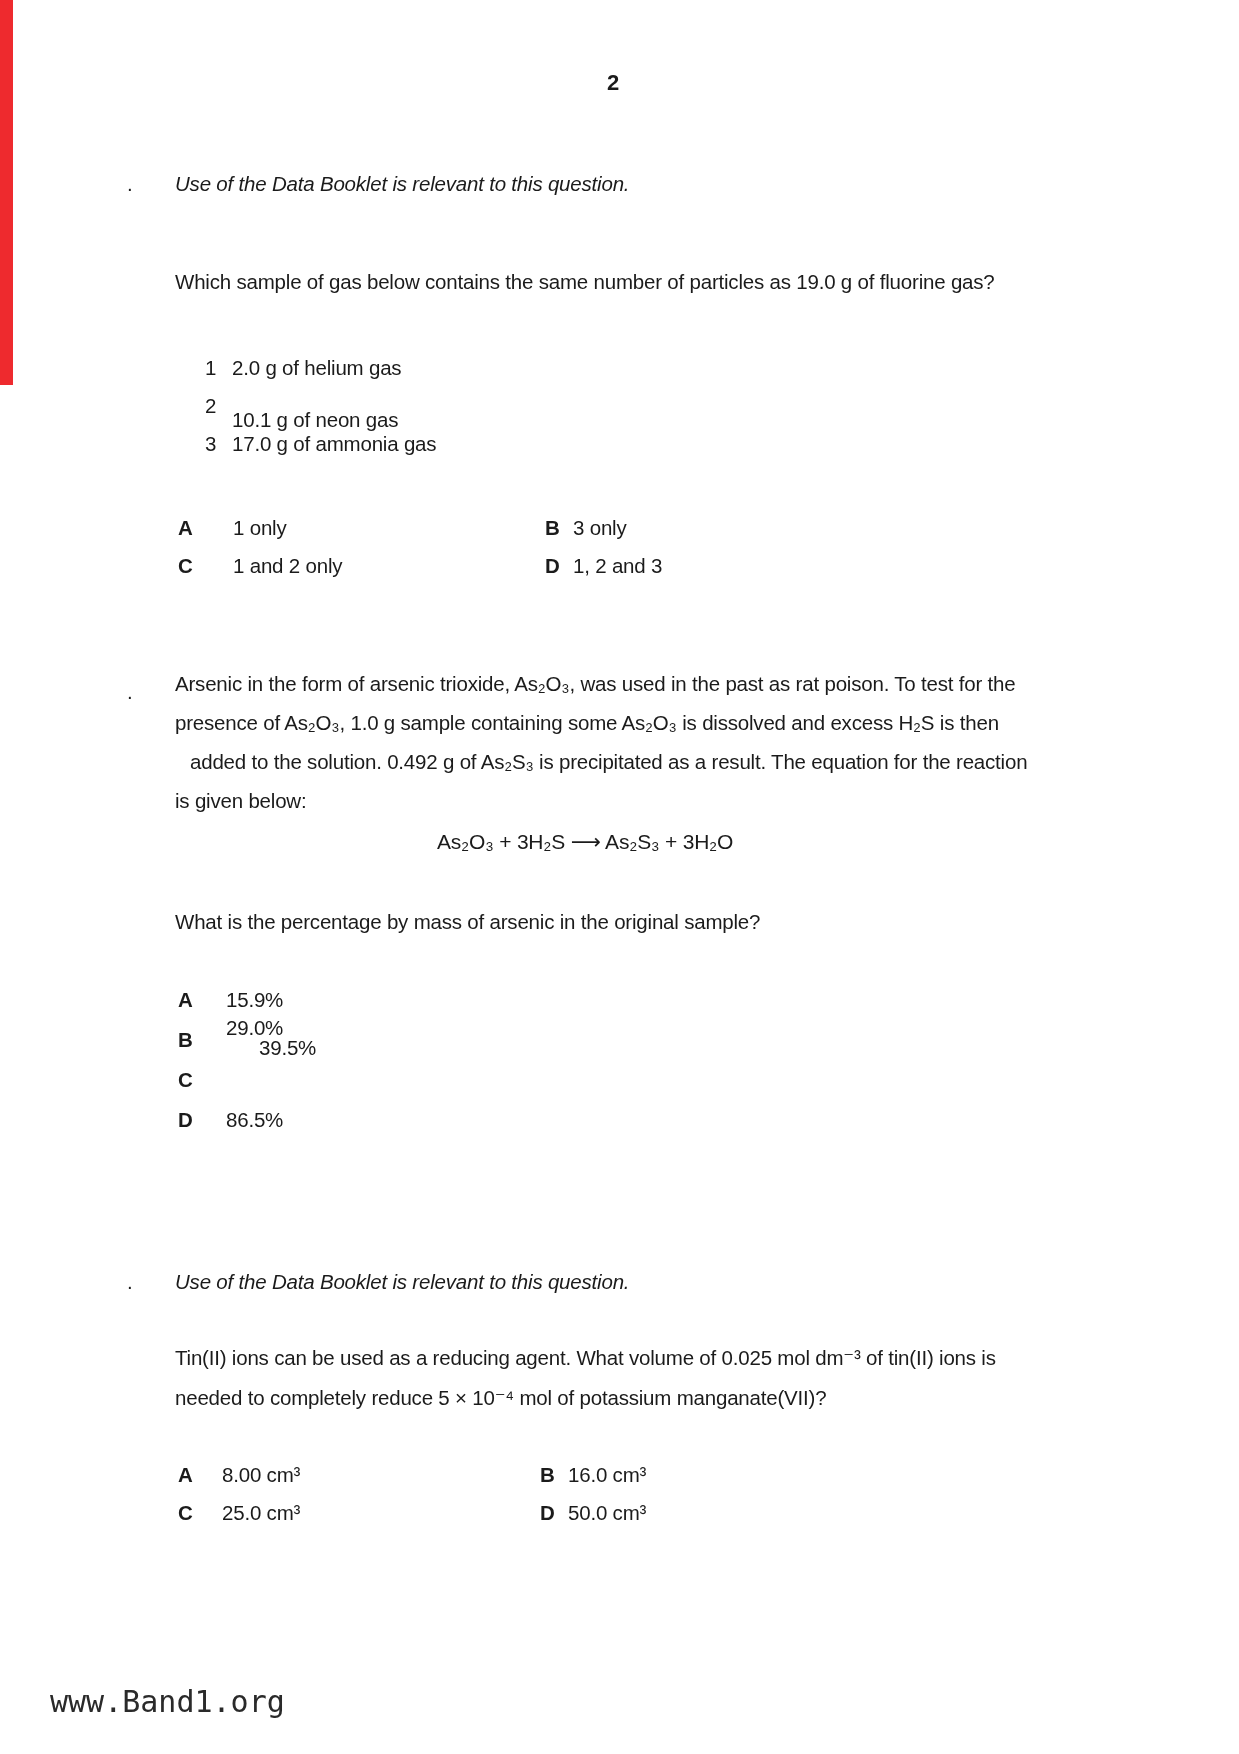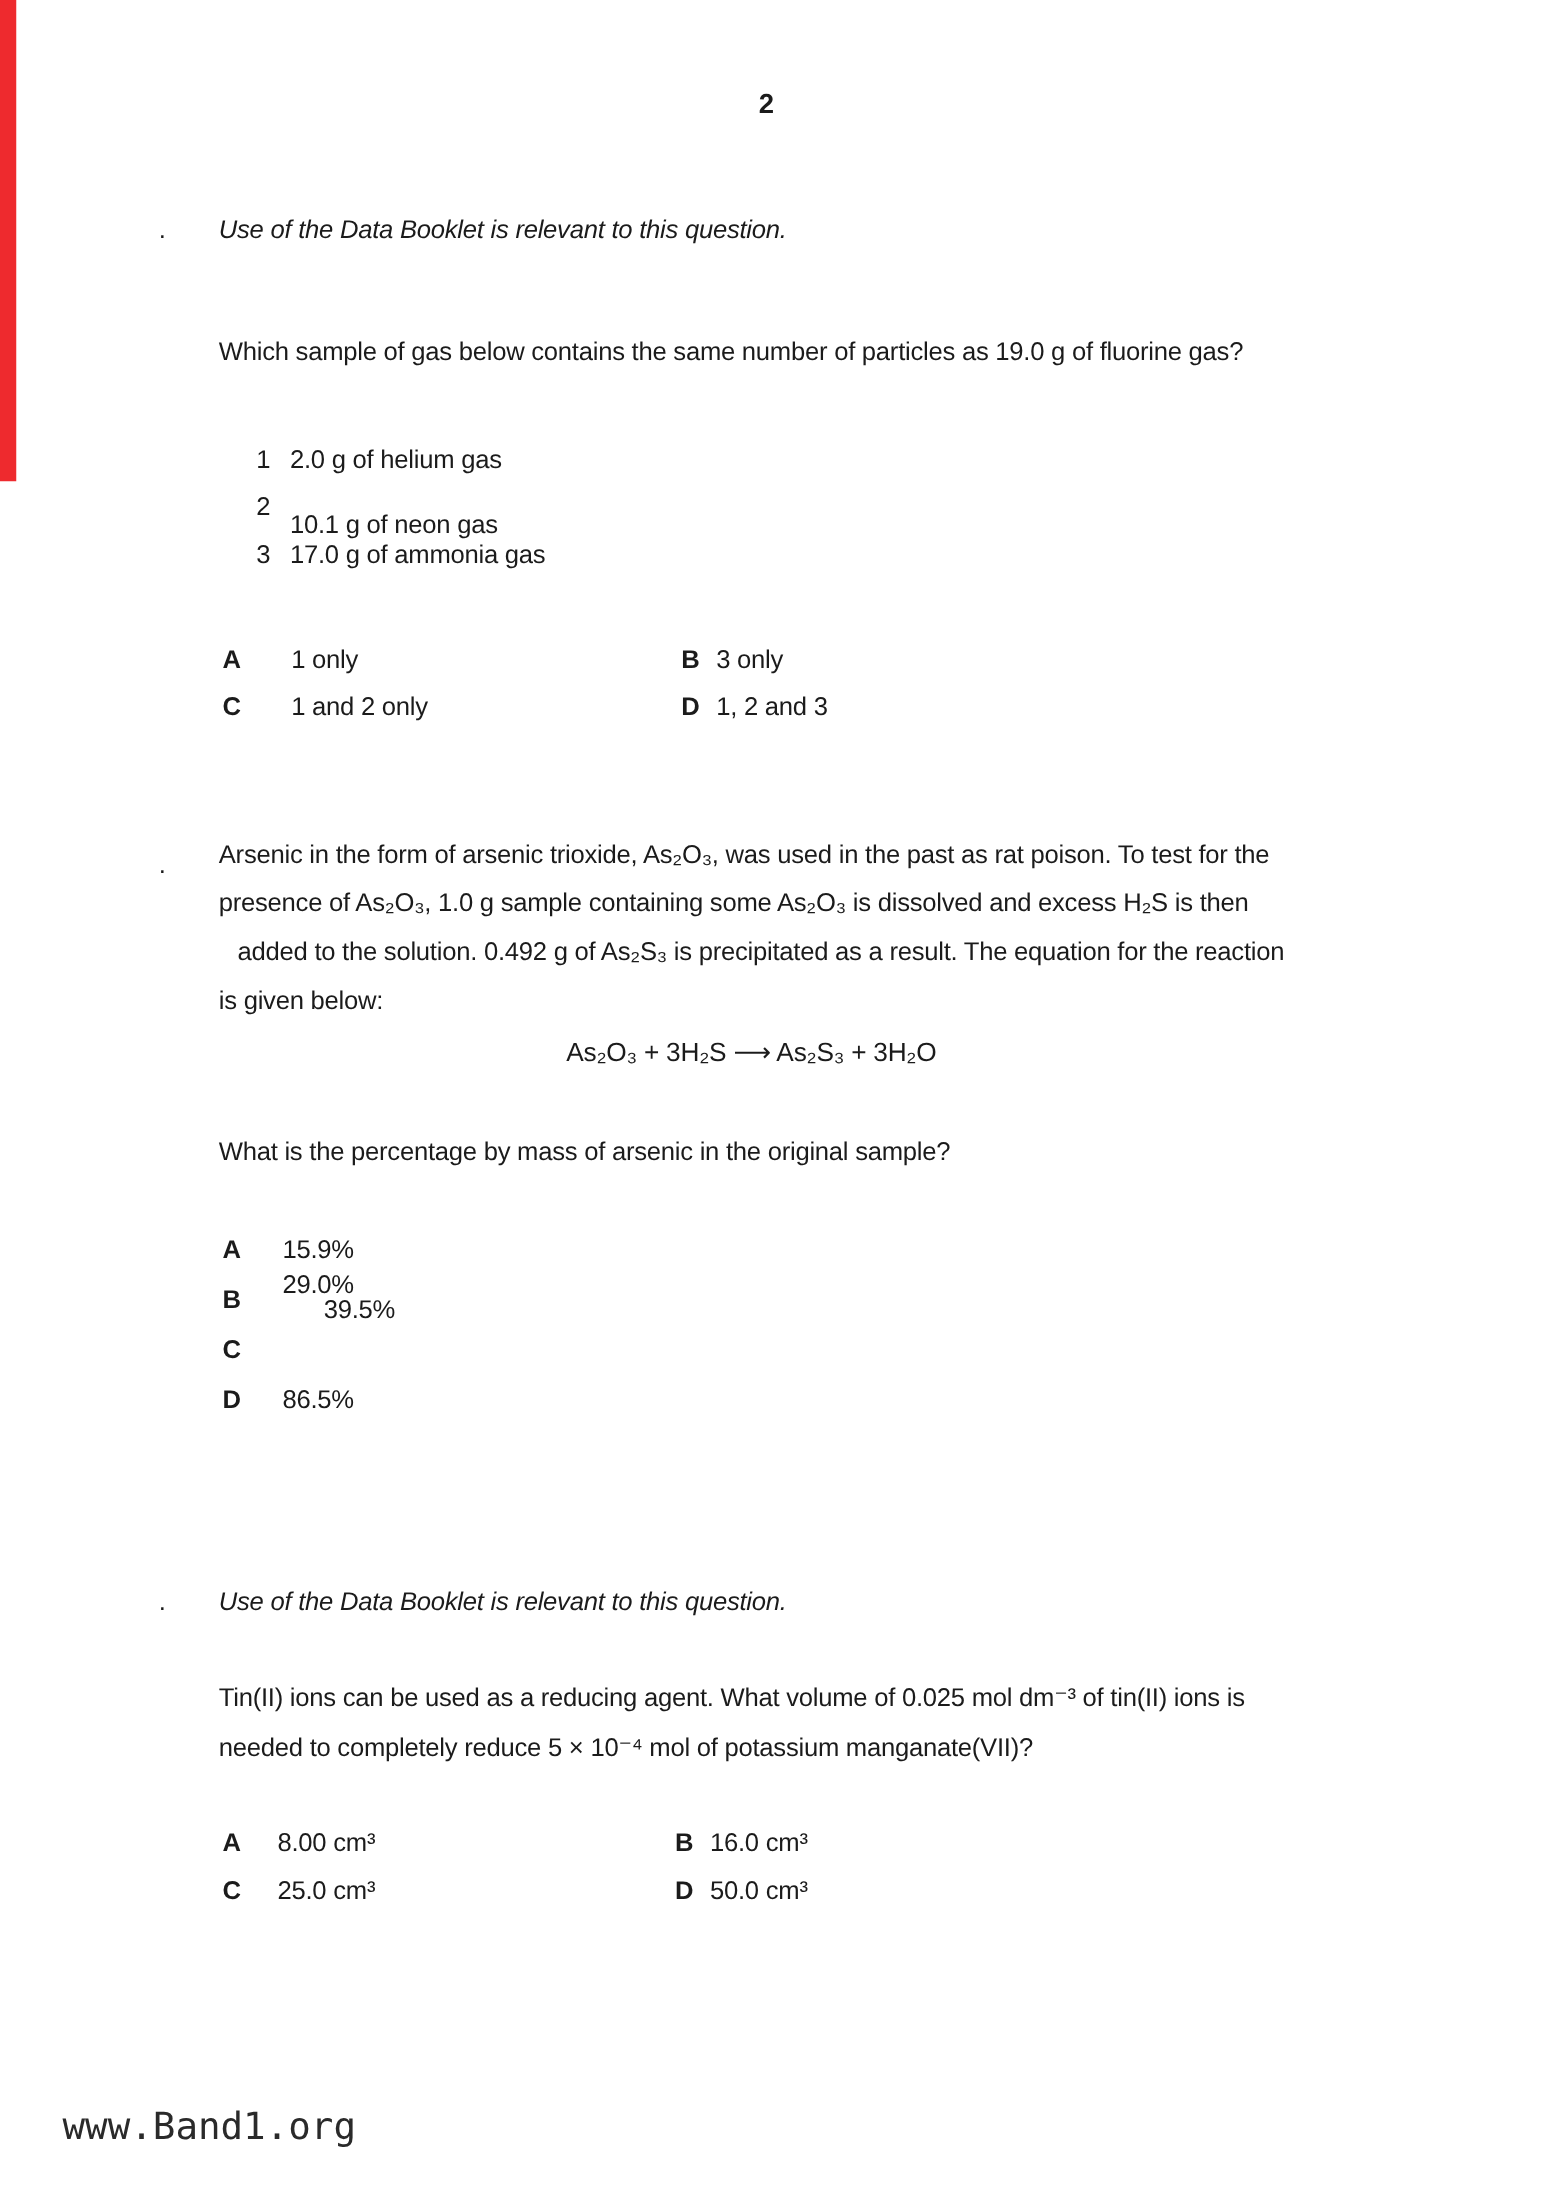--- a/index.html
+++ b/index.html
@@ -71,21 +71,21 @@
     </div>
   </div>
 
   <div>
     <div class="abs" style="left:127px;top:680px;">.</div>
     <div class="abs" style="left:175px;top:672px;">Arsenic in the form of arsenic trioxide, As₂O₃, was used in the past as rat poison. To test for the</div>
     <div class="abs" style="left:175px;top:711px;">presence of As₂O₃, 1.0 g sample containing some As₂O₃ is dissolved and excess H₂S is then</div>
     <div class="abs" style="left:175px;top:750px;margin-left:15px;">added to the solution. 0.492 g of As₂S₃ is precipitated as a result. The equation for the reaction</div>
     <div class="abs" style="left:175px;top:789px;">is given below:</div>
 
-    <div class="abs eq" style="left:453px;top:830px;">As₂O₃ + 3H₂S ⟶ As₂S₃ + 3H₂O</div>
+    <div class="abs eq" style="left:437px;top:830px;">As₂O₃ + 3H₂S ⟶ As₂S₃ + 3H₂O</div>
 
     <div class="abs" style="left:175px;top:910px;">What is the percentage by mass of arsenic in the original sample?</div>
 
     <div>
       <span class="abs bold" style="left:178px;top:988px;">A</span>
       <span class="abs" style="left:226px;top:988px;">15.9%</span>
     </div>
     <div>
       <span class="abs bold" style="left:178px;top:1028px;">B</span>
       <span class="abs" style="left:226px;top:1016px;">29.0%</span>

